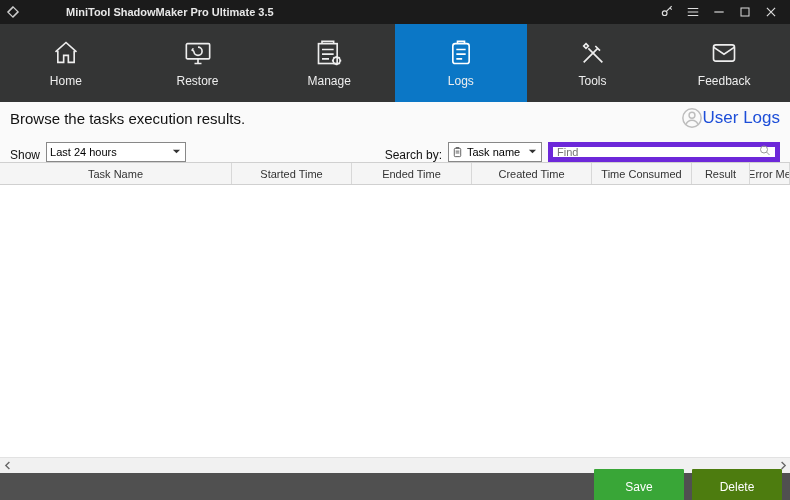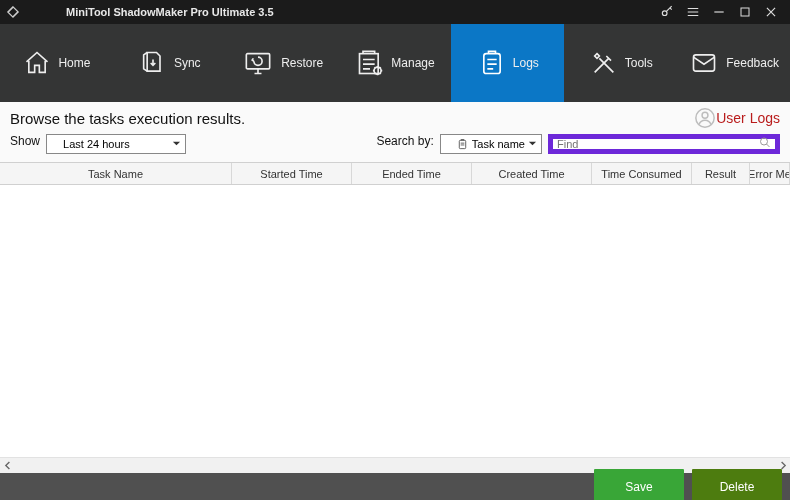--- a/index.html
+++ b/index.html
@@ -8,35 +8,35 @@
   
   .titlebar { height: 24px; background: #1b1b1b; display: flex; align-items: center; padding: 0 6px; color: #e8e8e8; }
   .titlebar .logo { display: inline-flex; align-items: center; margin-right: 6px; }
   .titlebar .title { font-size: 11px; font-weight: bold; padding-left: 40px; }
   .titlebar .spacer { flex: 1; }
   .titlebar .win-btn { width: 26px; height: 24px; display: flex; align-items: center; justify-content: center; cursor: pointer; }
   .titlebar .win-btn svg { stroke: #ddd; }
   
   
   .navbar { height: 78px; background: #343535; display: flex; }
-  .nav-item { flex: 1; display: flex; flex-direction: row; align-items: center; justify-content: center; color: #eee; cursor: pointer; gap: 6px; }
+  .nav-item { flex: 1; display: flex; flex-direction: column; align-items: center; justify-content: center; color: #eee; cursor: pointer; gap: 6px; }
   .nav-item.active { background: #0b77c6; }
   .nav-item .nav-icon { height: 30px; display: flex; align-items: center; justify-content: center; }
   .nav-item .nav-label { font-size: 12px; }
   
   
   .subheader { height: 32px; display: flex; align-items: center; padding: 0 10px; background: #fafafa; }
   .subheader .heading { font-size: 15px; color: #111; }
   .subheader .spacer { flex: 1; }
-  .userlogs { display: flex; align-items: center; color: #b91c1c; font-size: 14px; }
-  
-  
-  .filters { height: 28px; display: flex; align-items: flex-start; padding: 0 10px; gap: 6px; background: #fafafa; }
+  .userlogs { display: flex; align-items: center; color: #1d4ed8; font-size: 17px; }
+  
+  
+  .filters { height: 28px; display: flex; align-items: flex-end; padding: 0 10px; gap: 6px; background: #fafafa; }
   .filters label { font-size: 12px; color: #111; }
-  .select { height: 20px; border: 1px solid #888; background: #fff; display: flex; align-items: center; padding: 0 16px; font-size: 11px; position: relative; min-width: 140px; cursor: pointer; }
+  .select { height: 20px; border: 1px solid #888; background: #fff; display: flex; align-items: center; padding: 0 3px; font-size: 11px; position: relative; min-width: 140px; cursor: pointer; }
   .select .arrow { position: absolute; right: 4px; top: 50%; transform: translateY(-50%); }
   .select.small { min-width: 94px; }
   .select .sel-icon { margin-right: 4px; display:inline-flex; }
   .search-input { height: 20px; border: 5px solid #6d28d9; background: #fff; display: flex; align-items: center; padding: 0 4px; width: 232px; position: relative; }
   .search-input input { border: none; outline: none; font-size: 11px; width: 100%; color: #333; background: transparent; }
   .search-input .mag { position: absolute; right: 4px; top: 50%; transform: translateY(-50%); }
   
   
   .table-wrap { border-top: 1px solid #d0d0d0; }
   .thead { height: 22px; display: flex; background: #f5f5f5; border-bottom: 1px solid #d0d0d0; }
@@ -95,30 +95,20 @@
 
 <div class="navbar">
   <div class="nav-item">
     <span class="nav-icon">
       <svg width="30" height="28" viewBox="0 0 24 24" fill="none" stroke="#eee" stroke-width="1.4">
           <path d="M3 11 L12 3 L21 11"></path>
           <path d="M5 10v10h5v-6h4v6h5V10"></path>
         </svg>
     </span>
     <span class="nav-label">Home</span>
-  </div>
-  <div class="nav-item">
-    <span class="nav-icon">
-      <svg width="30" height="28" viewBox="0 0 24 24" fill="none" stroke="#eee" stroke-width="1.4">
-          <path d="M7 3h8l3 3v13H7z"></path>
-          <path d="M7 19l-3-2V5l3-2"></path>
-          <path d="M12 9v5 M10 12l2 2 2-2"></path>
-        </svg>
-    </span>
-    <span class="nav-label">Sync</span>
   </div>
   <div class="nav-item">
     <span class="nav-icon">
       <svg width="34" height="28" viewBox="0 0 28 24" fill="none" stroke="#eee" stroke-width="1.4">
           <rect x="4" y="4" width="20" height="13" rx="1"></rect>
           <path d="M11 21h6 M14 17v4"></path>
           <path d="M14 7 a3.5 3.5 0 1 1 -3.5 3.5 M10.5 10.5l-1.5-1 1-1.5"></path>
         </svg>
     </span>
     <span class="nav-label">Restore</span>

